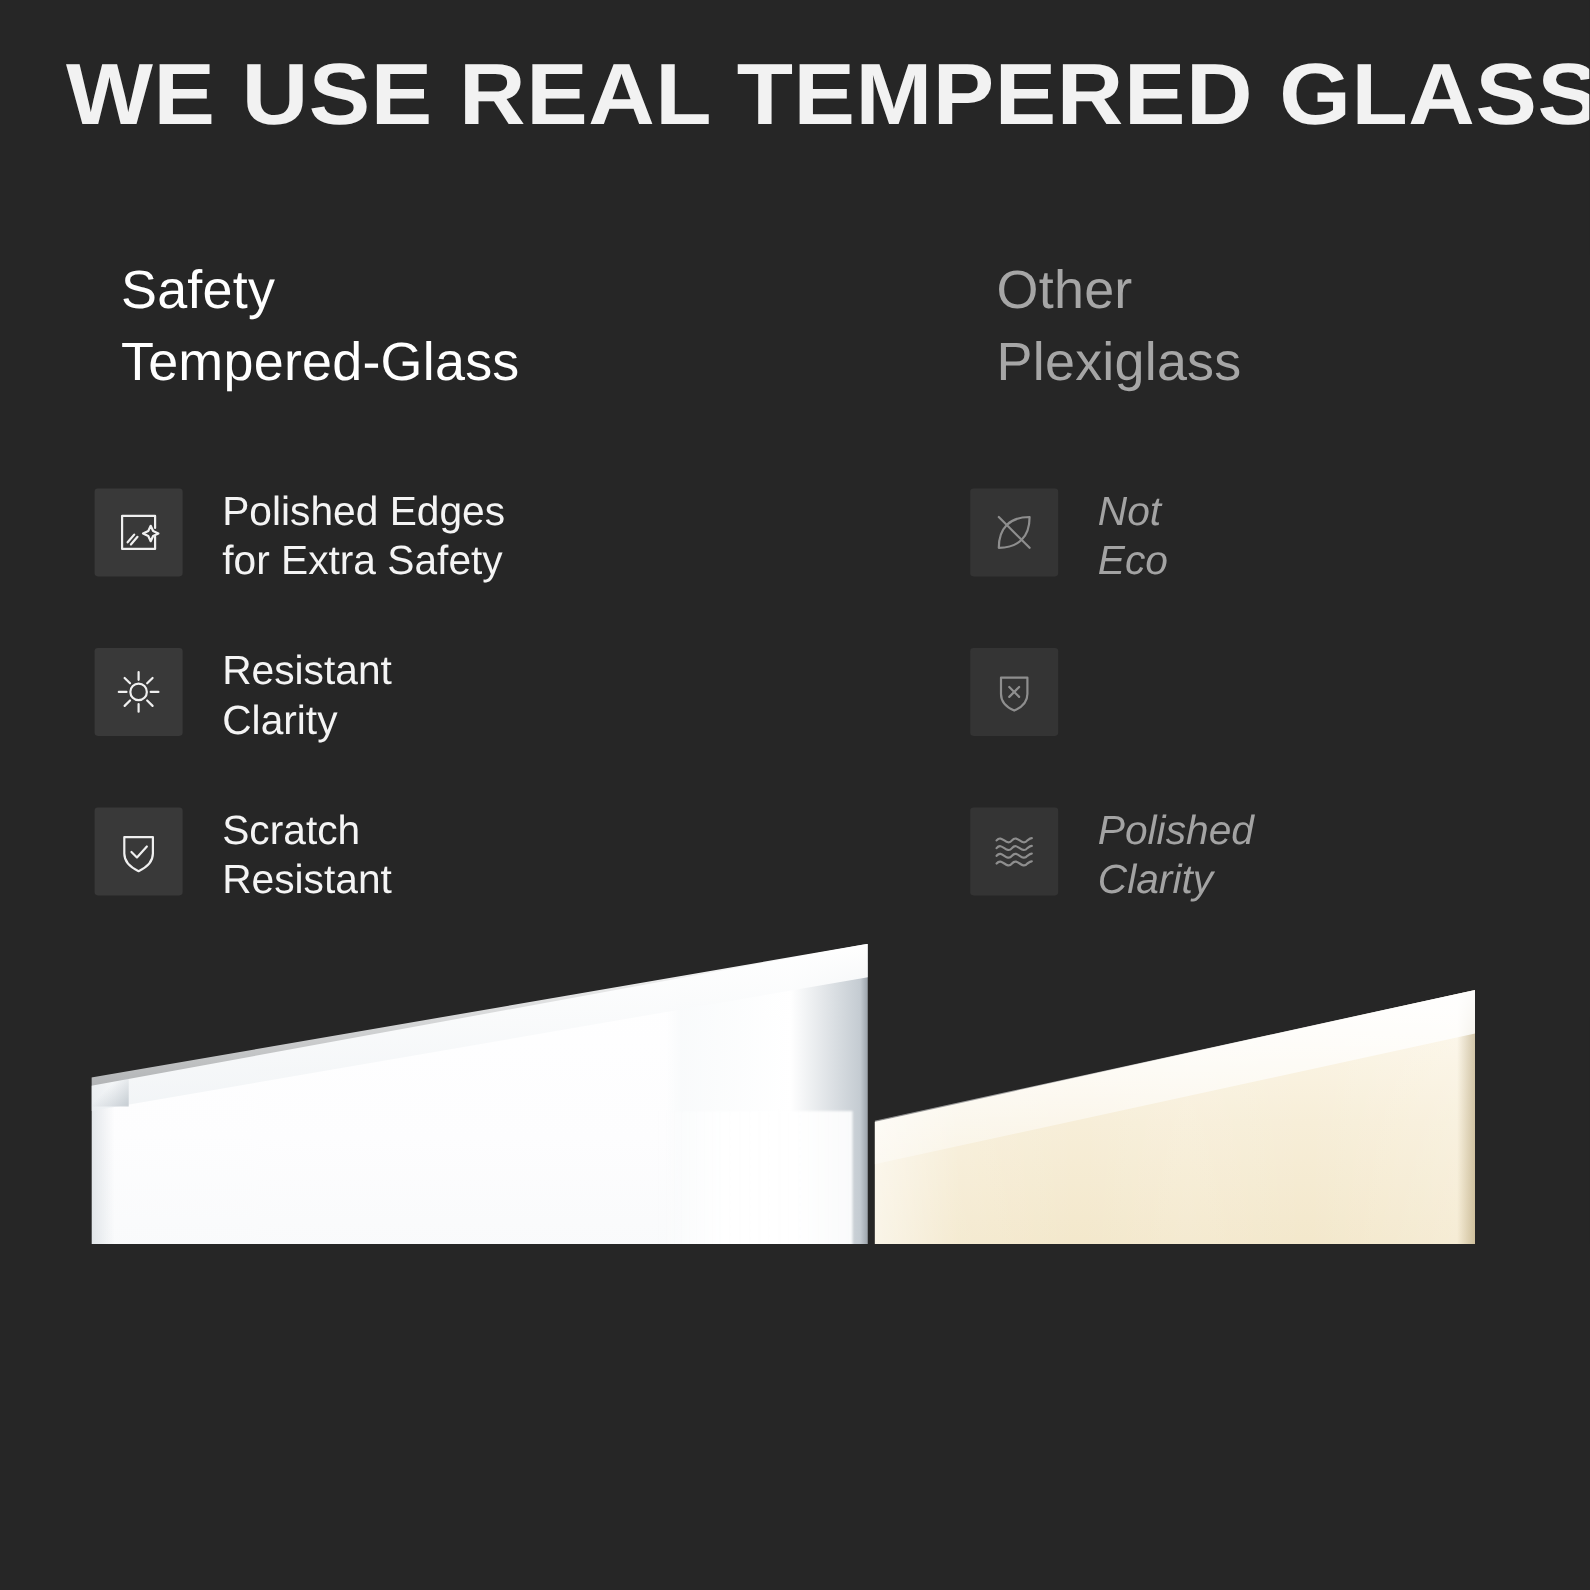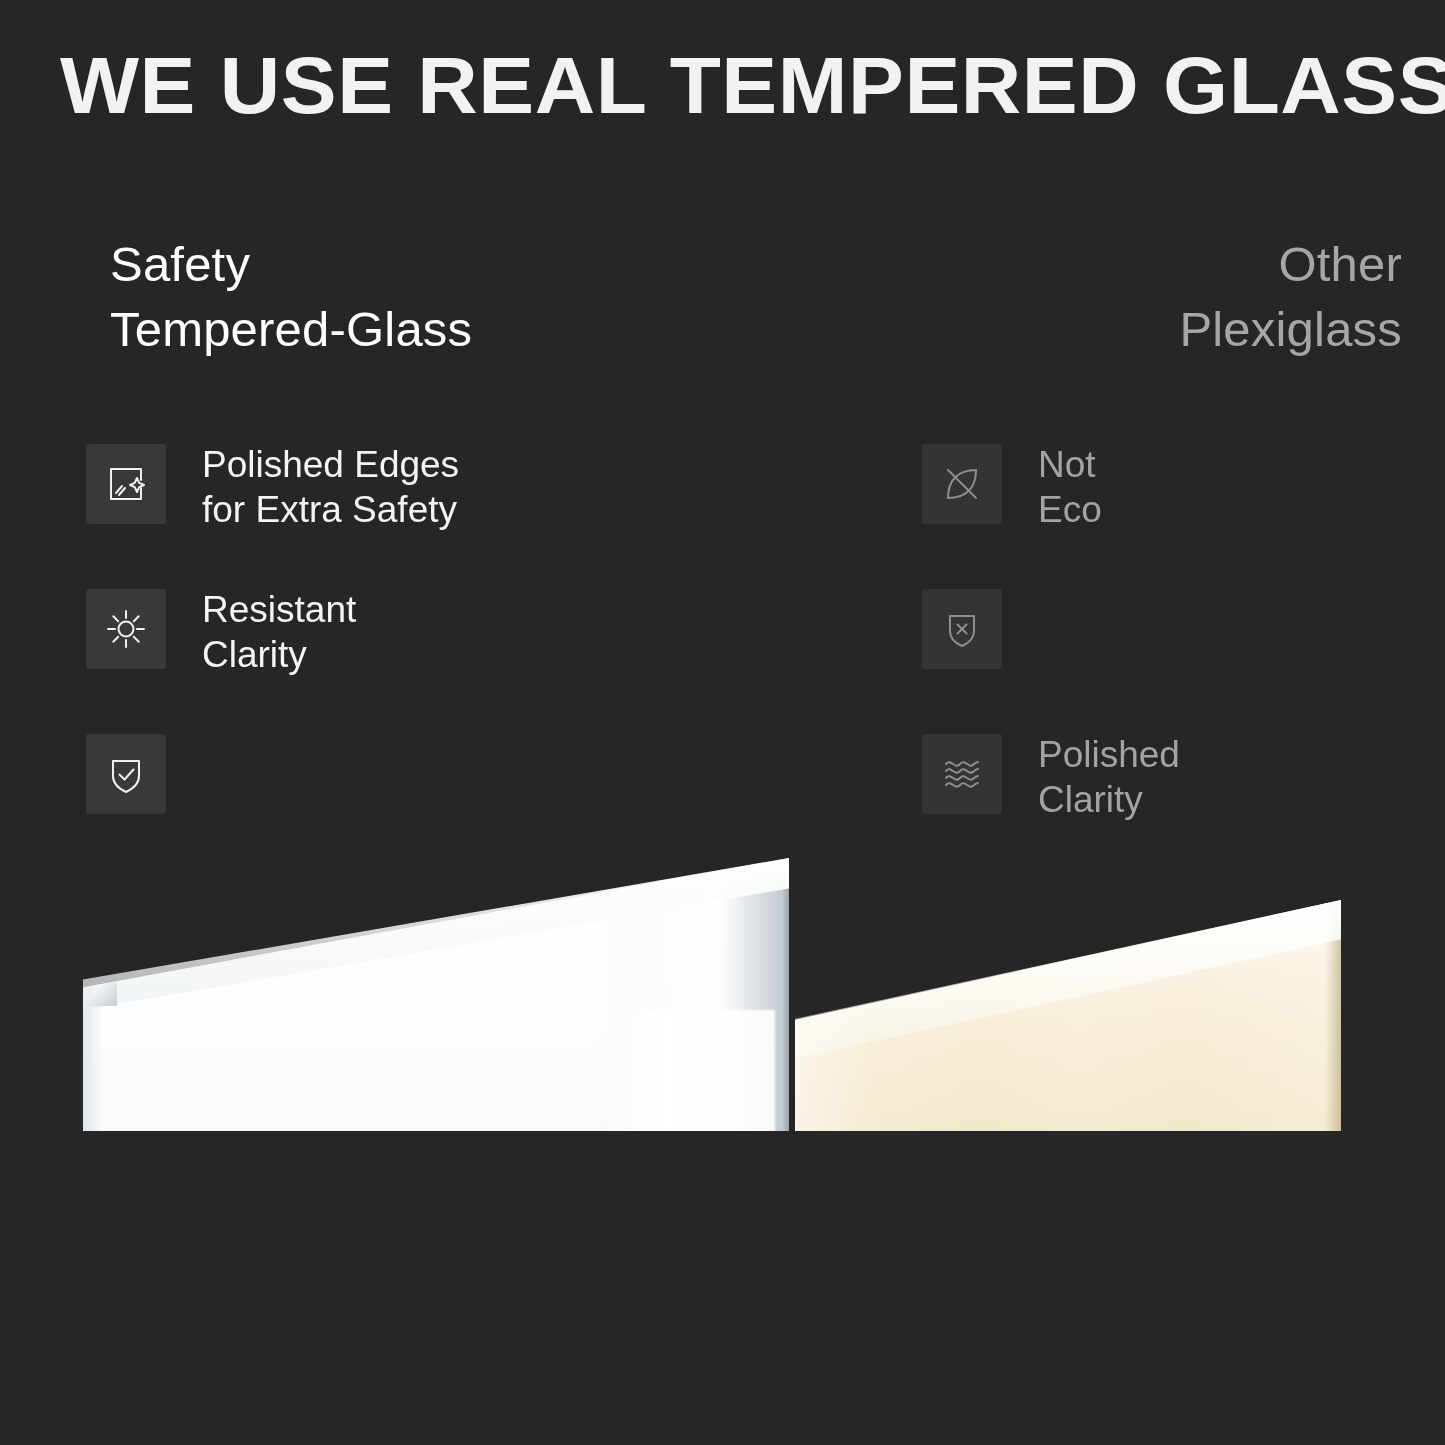--- a/index.html
+++ b/index.html
@@ -33,40 +33,40 @@
     transform-origin: left center;
     white-space: nowrap;
   }
 
   
   .column {
     position: absolute;
     top: 232px;
   }
   #col-left  { left: 86px;  width: 740px; }
-  #col-right { left: 882px; width: 520px; text-align: right; }
+  #col-right { left: 882px; width: 520px; }
 
   .col-heading {
     font-size: 49px;
     font-weight: 400;
     line-height: 1.33;
     letter-spacing: 0.2px;
     white-space: pre-line;
     margin-left: 24px;
   }
   #col-left  .col-heading { color: #ffffff; }
   #col-right .col-heading { color: #a6a6a6; }
 
   
   .features {
     position: absolute;
     top: 440px;
   }
   #feat-left  { left: 86px;  width: 720px; }
-  #feat-right { left: 922px; width: 520px; }
+  #feat-right { left: 882px; width: 520px; font-style: italic; }
 
   .feature-row {
     display: flex;
     align-items: flex-start;
     height: 145px;
   }
   .icon-tile {
     flex: 0 0 auto;
     width: 80px;
     height: 80px;
@@ -247,20 +247,22 @@
 Clarity</span>
     </div>
 
     <div class="feature-row">
       <span class="icon-tile">
         <svg width="44" height="44" viewBox="0 0 44 44">
           <path d="M9 9 H35 V24 C35 32 28.5 37 22 40 C15.5 37 9 32 9 24 Z"></path>
           <path d="M15.5 22.5 L20.5 27.5 L29.5 17.5"></path>
         </svg>
       </span>
+      <span class="feature-label">Scratch
+Resistant</span>
     </div>
 
   </div>
 
   <div class="features" id="feat-right">
 
     <div class="feature-row">
       <span class="icon-tile">
         <svg width="44" height="44" viewBox="0 0 44 44">
           <path d="M8 36 C8 18 18 8 36 8 C36 26 26 36 8 36 Z"></path>

